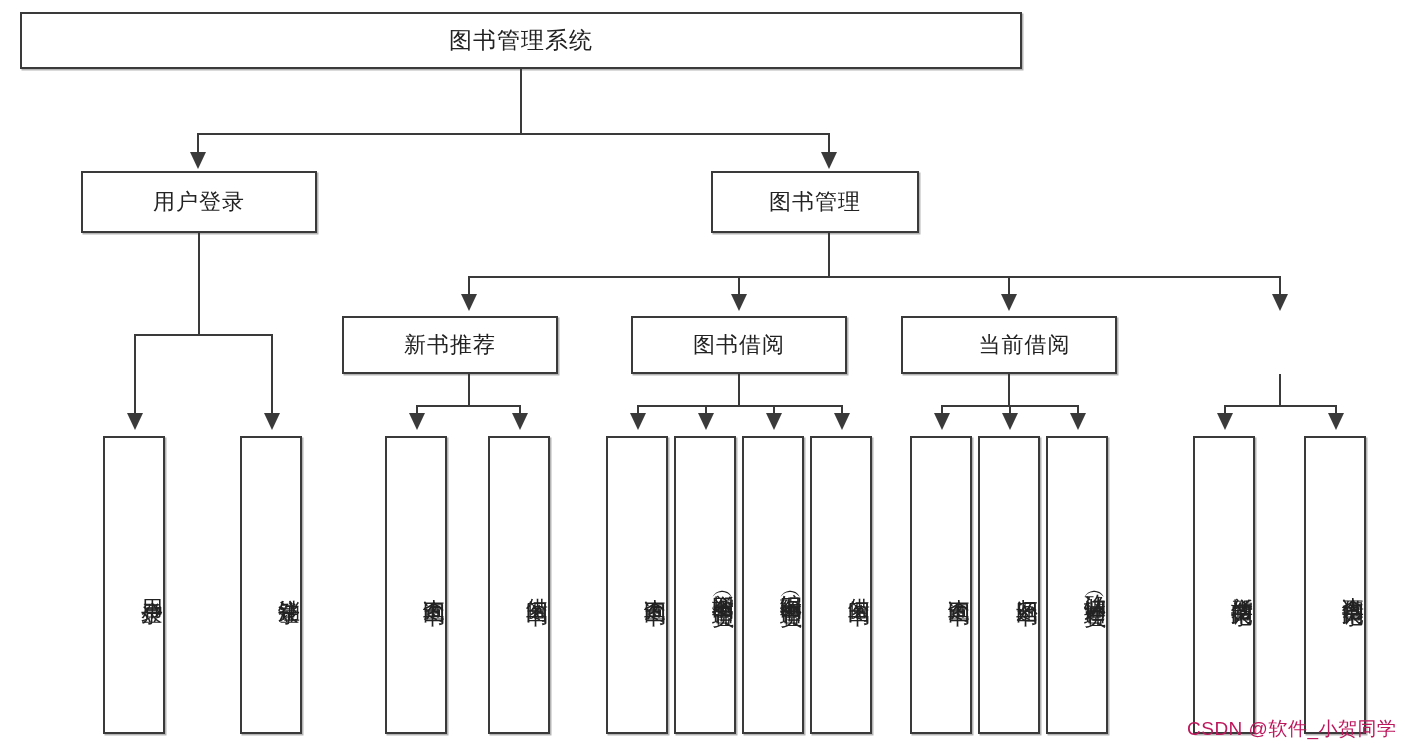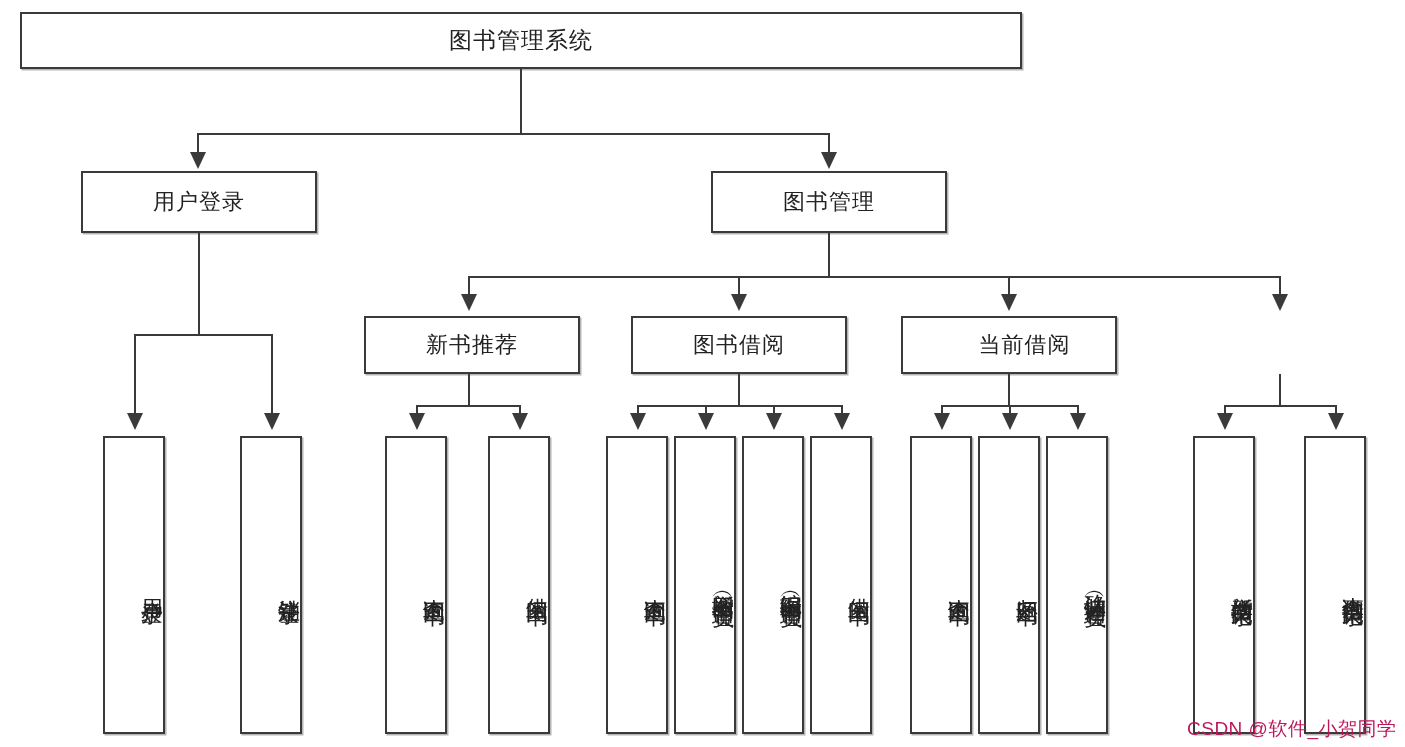--- a/index.html
+++ b/index.html
@@ -81,41 +81,41 @@
 
   <div class="seg h" style="left:197px; top:133px; width:632px;"></div>
 
   <div class="seg v" style="left:197px; top:133px; height:25px;"></div>
   <div class="arrow" style="left:190px; top:152px;"></div>
   <div class="seg v" style="left:828px; top:133px; height:25px;"></div>
   <div class="arrow" style="left:821px; top:152px;"></div>
 
   <div class="node horiz" style="left:81px; top:171px; width:236px; height:62px;">用户登录</div>
 
-  <div class="node horiz" style="left:711px; top:171px; width:236px; height:62px;">图书管理</div>
+  <div class="node horiz" style="left:711px; top:171px; width:208px; height:62px;">图书管理</div>
 
   <div class="seg v" style="left:198px; top:233px; height:102px;"></div>
   <div class="seg h" style="left:134px; top:334px; width:138px;"></div>
   <div class="seg v" style="left:134px; top:334px; height:84px;"></div>
   <div class="arrow" style="left:127px; top:413px;"></div>
   <div class="seg v" style="left:271px; top:334px; height:84px;"></div>
   <div class="arrow" style="left:264px; top:413px;"></div>
 
   <div class="seg v" style="left:828px; top:233px; height:44px;"></div>
   <div class="seg h" style="left:468px; top:276px; width:812px;"></div>
   <div class="seg v" style="left:468px; top:276px; height:23px;"></div>
   <div class="arrow" style="left:461px; top:294px;"></div>
   <div class="seg v" style="left:738px; top:276px; height:23px;"></div>
   <div class="arrow" style="left:731px; top:294px;"></div>
   <div class="seg v" style="left:1008px; top:276px; height:23px;"></div>
   <div class="arrow" style="left:1001px; top:294px;"></div>
   <div class="seg v" style="left:1279px; top:276px; height:23px;"></div>
   <div class="arrow" style="left:1272px; top:294px;"></div>
 
-  <div class="node horiz" style="left:364px; top:316px; width:216px; height:58px;">新书推荐</div>
+  <div class="node horiz" style="left:342px; top:316px; width:216px; height:58px;">新书推荐</div>
   <div class="node horiz" style="left:631px; top:316px; width:216px; height:58px;">图书借阅</div>
   <div class="node horiz" style="left:901px; top:316px; width:216px; height:58px;padding-left:31px;">当前借阅</div>
 
   <div class="seg v" style="left:468px; top:374px; height:32px;"></div>
   <div class="seg h" style="left:416px; top:405px; width:104px;"></div>
   <div class="seg v" style="left:416px; top:405px; height:13px;"></div>
   <div class="arrow" style="left:409px; top:413px;"></div>
   <div class="seg v" style="left:519px; top:405px; height:13px;"></div>
   <div class="arrow" style="left:512px; top:413px;"></div>
 

